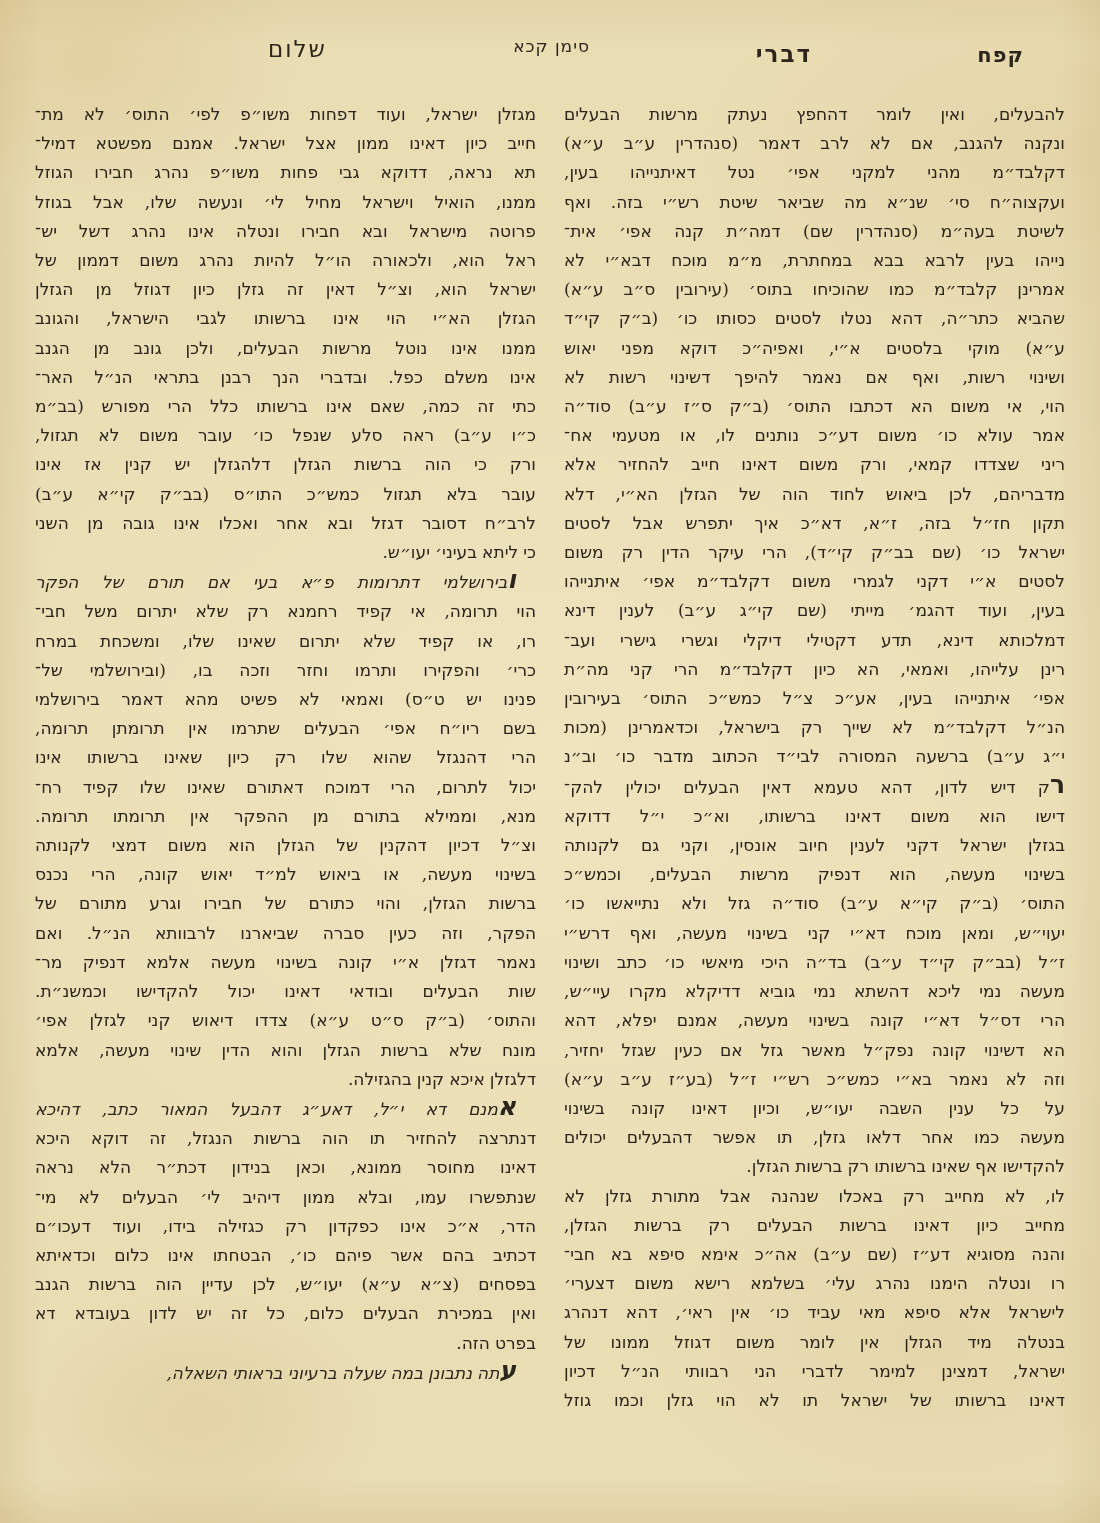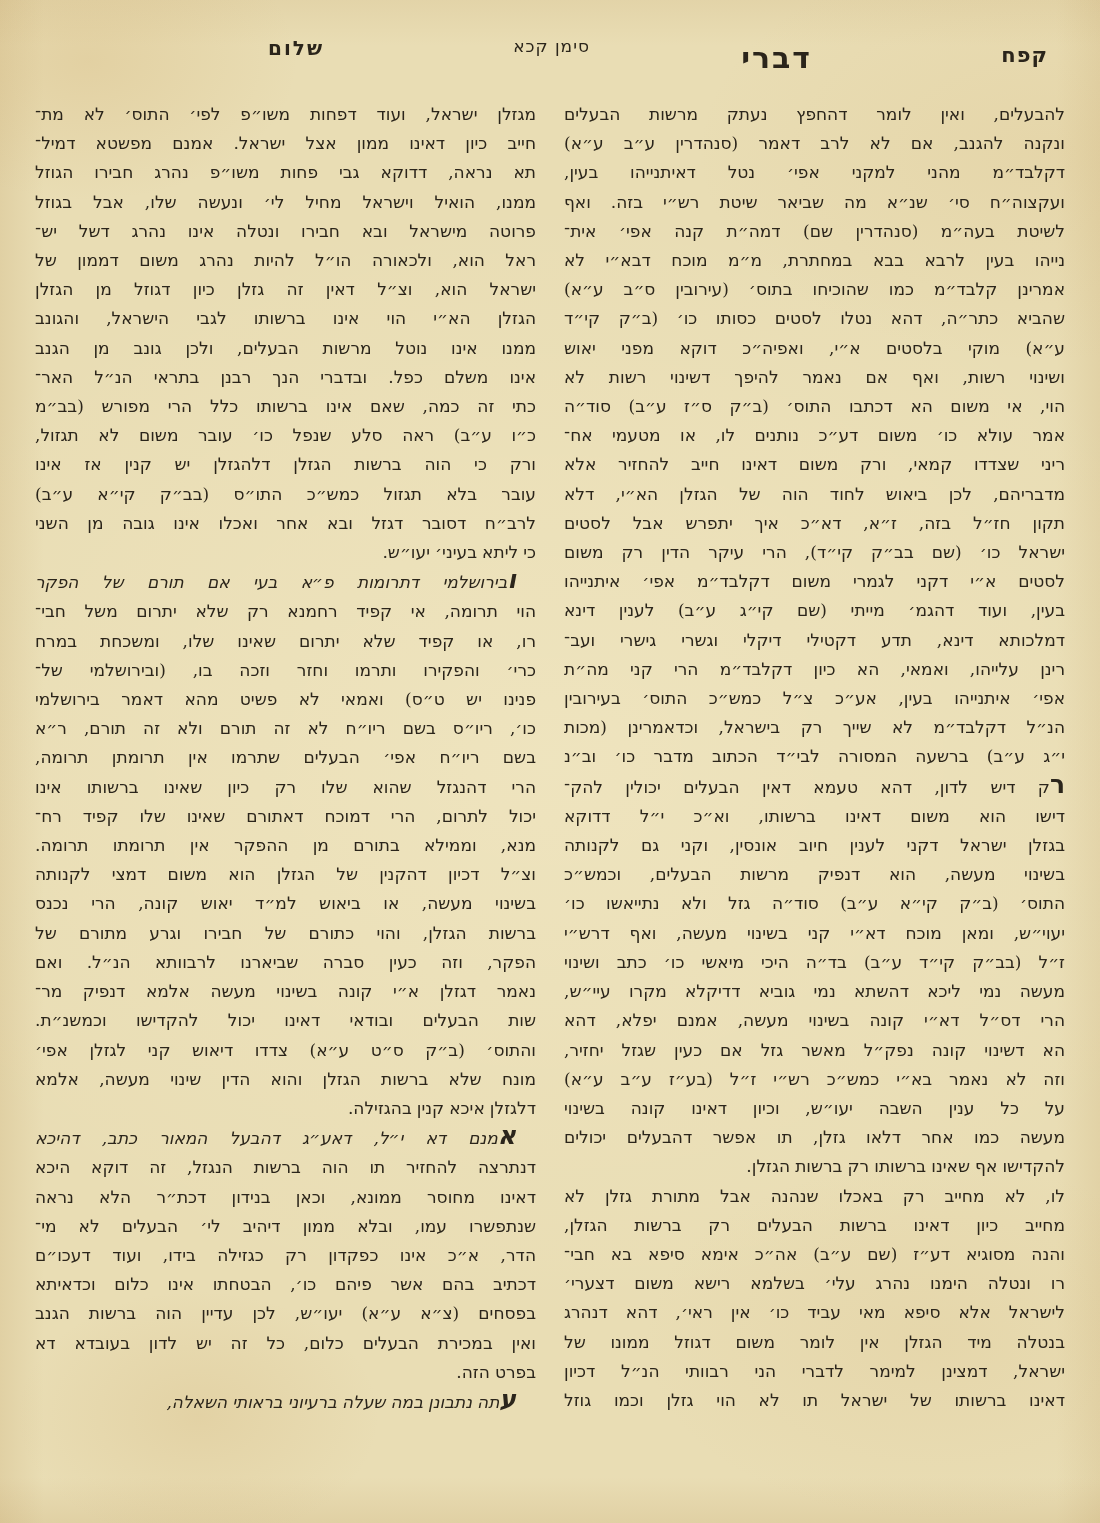--- a/index.html
+++ b/index.html
@@ -13,24 +13,24 @@
       radial-gradient(ellipse 500px 300px at 95% 10%, rgba(201,160,92,0.12), rgba(201,160,92,0) 70%),
       radial-gradient(ellipse 260px 180px at 18% 93%, rgba(190,146,76,0.15), rgba(190,146,76,0) 70%),
       radial-gradient(ellipse 420px 260px at 85% 88%, rgba(198,156,88,0.10), rgba(198,156,88,0) 70%),
       radial-gradient(ellipse 900px 700px at 50% 50%, rgba(255,248,220,0.25), rgba(255,248,220,0) 80%),
       linear-gradient(90deg, rgba(172,130,64,0.14) 0%, rgba(172,130,64,0) 4%, rgba(172,130,64,0) 96%, rgba(172,130,64,0.12) 100%),
       linear-gradient(180deg, rgba(172,130,64,0.10) 0%, rgba(172,130,64,0) 3%, rgba(172,130,64,0) 97%, rgba(172,130,64,0.14) 100%);
     color:#2b251b;
     overflow:hidden;
   }
   .header{position:absolute;top:0;left:0;width:1100px;height:95px;}
-  .page-number{position:absolute;top:42px;right:52px;font-size:21px;font-weight:bold;letter-spacing:1px;}
-  .title-right{position:absolute;top:40px;right:288px;font-size:30px;font-weight:bold;letter-spacing:2px;}
+  .page-number{position:absolute;top:42px;right:76px;font-size:21px;font-weight:bold;letter-spacing:1px;}
+  .title-right{position:absolute;top:40px;right:288px;font-size:23px;font-weight:bold;letter-spacing:2px;}
   .siman{position:absolute;top:36px;right:510px;font-size:17px;letter-spacing:1px;}
-  .title-left{position:absolute;top:36px;left:268px;font-size:20px;font-weight:bold;letter-spacing:2px;}
+  .title-left{position:absolute;top:36px;left:268px;font-size:23px;font-weight:normal;letter-spacing:2px;}
   .columns{
     position:absolute;top:100px;right:35px;left:35px;bottom:20px;
     display:flex;flex-direction:row;gap:28px;direction:rtl;
   }
   .col{flex:1 1 0;overflow:hidden;}
   .line{
     direction:rtl;
     text-align:justify;text-align-last:justify;
     font-size:17px;line-height:29.2px;
     white-space:normal;
@@ -113,21 +113,20 @@
       <div class="line">כ״ו ע״ב) ראה סלע שנפל כו׳ עובר משום לא תגזול,</div>
       <div class="line">ורק כי הוה ברשות הגזלן דלהגזלן יש קנין אז אינו</div>
       <div class="line">עובר בלא תגזול כמש״כ התו״ס (בב״ק קי״א ע״ב)</div>
       <div class="line">לרב״ח דסובר דגזל ובא אחר ואכלו אינו גובה מן השני</div>
       <div class="line end">כי ליתא בעיני׳ יעו״ש.</div>
       <div class="line indent"><span class="lead">ו</span>בירושלמי דתרומות פ״א בעי אם תורם של הפקר</div>
       <div class="line">הוי תרומה, אי קפיד רחמנא רק שלא יתרום משל חבי־</div>
       <div class="line">רו, או קפיד שלא יתרום שאינו שלו, ומשכחת במרח</div>
       <div class="line">כרי׳ והפקירו ותרמו וחזר וזכה בו, (ובירושלמי של־</div>
       <div class="line">פנינו יש ט״ס) ואמאי לא פשיט מהא דאמר בירושלמי</div>
-      <div class="line">כו׳, ריו״ס בשם ריו״ח לא זה תורם ולא זה תורם, ר״א</div>
       <div class="line">בשם ריו״ח אפי׳ הבעלים שתרמו אין תרומתן תרומה,</div>
       <div class="line">הרי דהנגזל שהוא שלו רק כיון שאינו ברשותו אינו</div>
       <div class="line">יכול לתרום, הרי דמוכח דאתורם שאינו שלו קפיד רח־</div>
       <div class="line">מנא, וממילא בתורם מן ההפקר אין תרומתו תרומה.</div>
       <div class="line">וצ״ל דכיון דהקנין של הגזלן הוא משום דמצי לקנותה</div>
       <div class="line">בשינוי מעשה, או ביאוש למ״ד יאוש קונה, הרי נכנס</div>
       <div class="line">ברשות הגזלן, והוי כתורם של חבירו וגרע מתורם של</div>
       <div class="line">הפקר, וזה כעין סברה שביארנו לרבוותא הנ״ל. ואם</div>
       <div class="line">נאמר דגזלן א״י קונה בשינוי מעשה אלמא דנפיק מר־</div>
       <div class="line">שות הבעלים ובודאי דאינו יכול להקדישו וכמשנ״ת.</div>

